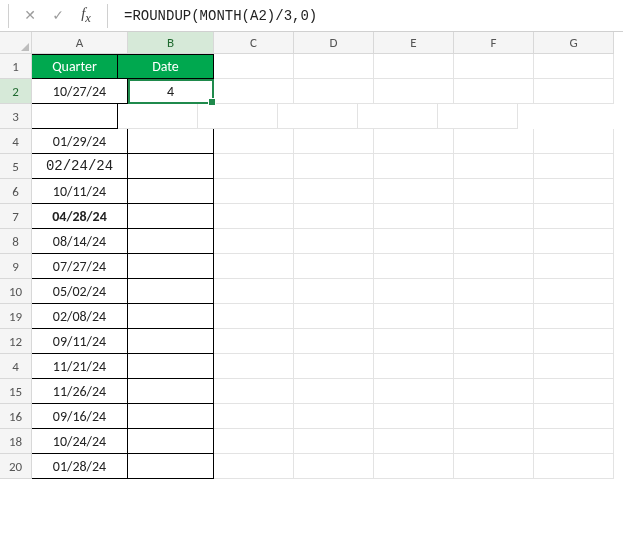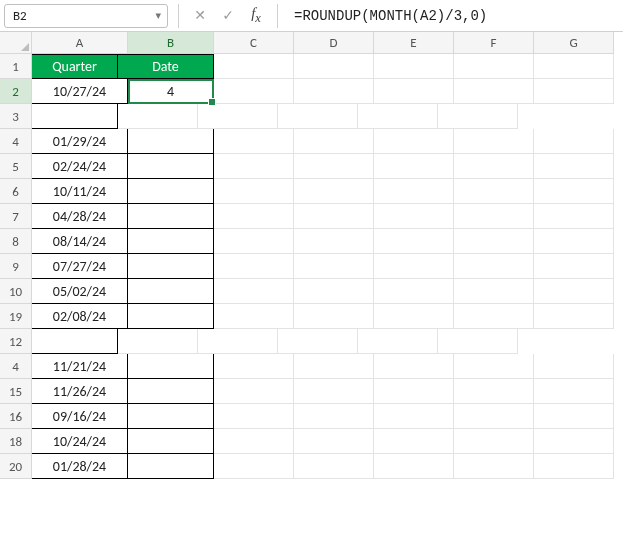--- a/index.html
+++ b/index.html
@@ -174,24 +174,20 @@
   height: 6px;
   background: #1f8a4c;
   border: 1px solid #fff;
   z-index: 3;
 }
 </style>
 </head>
 <body>
 
 <div class="formula-bar">
-  <div class="name-box-wrap">
-    <span class="name-box-text">B2</span>
-    <span class="chev">▾</span>
-  </div>
   <div class="divider"></div>
   <div class="fb-btn">✕</div>
   <div class="fb-btn">✓</div>
   <div class="fb-btn">
       <span class="fx">f<sub>x</sub></span>
     </div>
   <div class="divider"></div>
   <div class="formula-text">=ROUNDUP(MONTH(A2)/3,0)</div>
 </div>
 
@@ -242,41 +238,41 @@
         <div class="cell data" style="width: 96px;">01/29/24</div>
         <div class="cell data" style="width: 86px;"></div>
         <div class="cell" style="width: 80px;"></div>
         <div class="cell" style="width: 80px;"></div>
         <div class="cell" style="width: 80px;"></div>
         <div class="cell" style="width: 80px;"></div>
         <div class="cell" style="width: 80px;"></div>
       </div>
       <div class="row data-row">
         <div class="row-h">5</div>
-        <div class="cell data" style="width: 96px;">02/24/24</div>
+        <div class="cell data" style="width: 96px; font-family: Liberation Mono, monospace;">02/24/24</div>
         <div class="cell data" style="width: 86px;"></div>
         <div class="cell" style="width: 80px;"></div>
         <div class="cell" style="width: 80px;"></div>
         <div class="cell" style="width: 80px;"></div>
         <div class="cell" style="width: 80px;"></div>
         <div class="cell" style="width: 80px;"></div>
       </div>
       <div class="row data-row">
         <div class="row-h">6</div>
         <div class="cell data" style="width: 96px;">10/11/24</div>
         <div class="cell data" style="width: 86px;"></div>
         <div class="cell" style="width: 80px;"></div>
         <div class="cell" style="width: 80px;"></div>
         <div class="cell" style="width: 80px;"></div>
         <div class="cell" style="width: 80px;"></div>
         <div class="cell" style="width: 80px;"></div>
       </div>
       <div class="row data-row">
         <div class="row-h">7</div>
-        <div class="cell data" style="width: 96px;">04/28/24</div>
+        <div class="cell data" style="width: 96px; font-weight: bold;">04/28/24</div>
         <div class="cell data" style="width: 86px;"></div>
         <div class="cell" style="width: 80px;"></div>
         <div class="cell" style="width: 80px;"></div>
         <div class="cell" style="width: 80px;"></div>
         <div class="cell" style="width: 80px;"></div>
         <div class="cell" style="width: 80px;"></div>
       </div>
       <div class="row data-row">
         <div class="row-h">8</div>
         <div class="cell data" style="width: 96px;">08/14/24</div>
@@ -312,20 +308,21 @@
         <div class="cell data" style="width: 96px;">02/08/24</div>
         <div class="cell data" style="width: 86px;"></div>
         <div class="cell" style="width: 80px;"></div>
         <div class="cell" style="width: 80px;"></div>
         <div class="cell" style="width: 80px;"></div>
         <div class="cell" style="width: 80px;"></div>
         <div class="cell" style="width: 80px;"></div>
       </div>
       <div class="row data-row">
         <div class="row-h">12</div>
+        <div class="cell data" style="width: 96px;">09/11/24</div>
         <div class="cell data" style="width: 86px;"></div>
         <div class="cell" style="width: 80px;"></div>
         <div class="cell" style="width: 80px;"></div>
         <div class="cell" style="width: 80px;"></div>
         <div class="cell" style="width: 80px;"></div>
         <div class="cell" style="width: 80px;"></div>
       </div>
       <div class="row data-row">
         <div class="row-h">4</div>
         <div class="cell data" style="width: 96px;">11/21/24</div>

